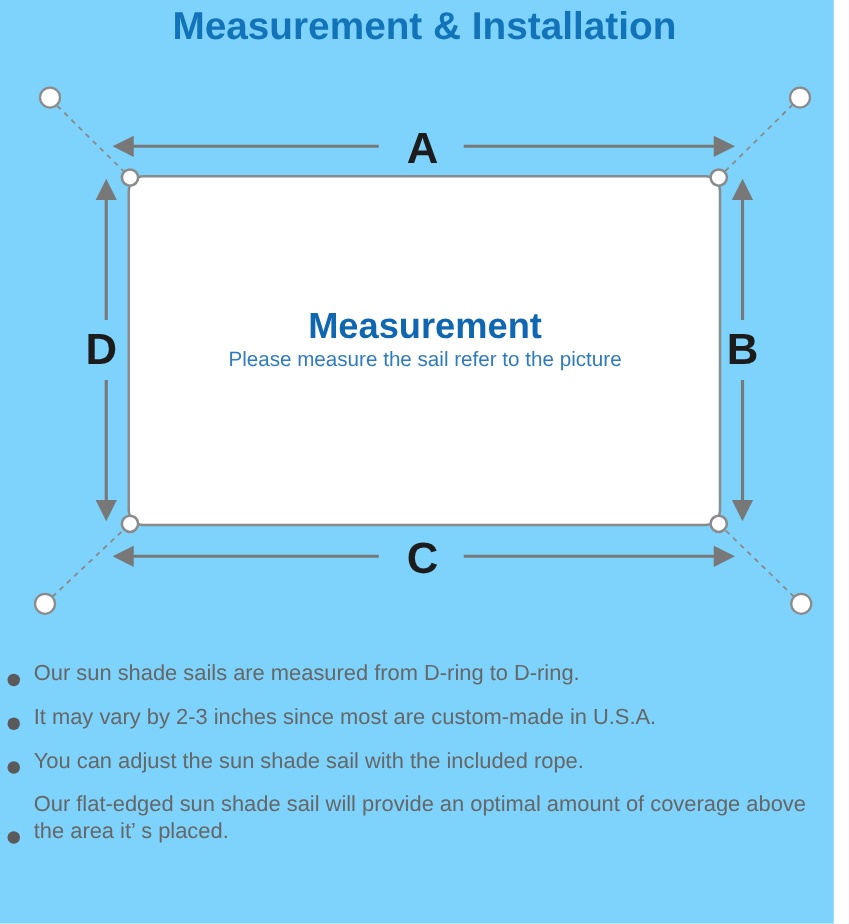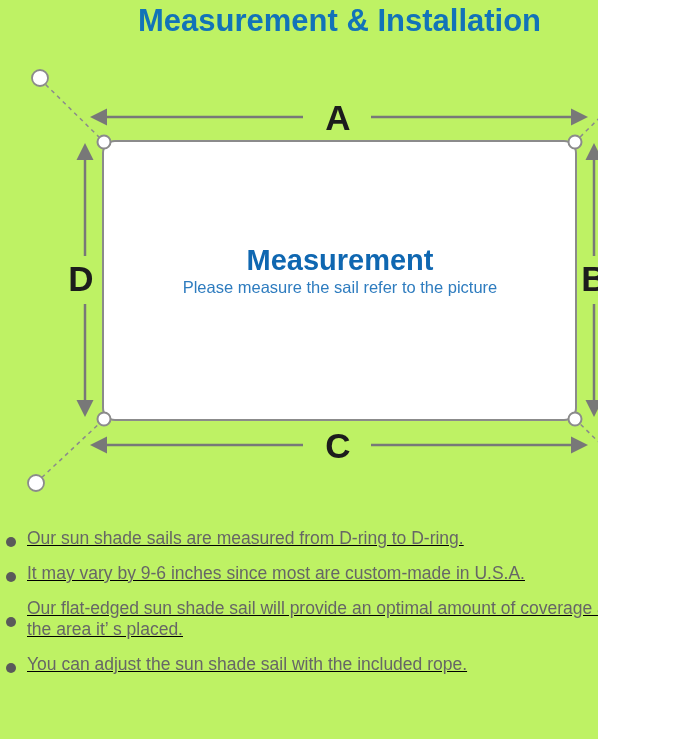--- a/index.html
+++ b/index.html
@@ -9,22 +9,22 @@
     --line-gray:#8b8b8b;
     --arrow-gray:#787878;
     --label-black:#1c1c1c;
     --note-text-gray:#666666;
     --bullet-gray:#5a5a5a;
   }
   *{margin:0;padding:0;box-sizing:border-box;}
   html,body{background:#fff;}
   .page{
     position:relative;
-    width:598px;height:739px;
-    background:#bef264;
+    width:667px;height:739px;
+    background:#7dd3fc;
     overflow:hidden;
     font-family:"Liberation Sans",sans-serif;
   }
   .title{
     position:absolute;top:0;left:0;width:679px;
     padding-top:4px;
     text-align:center;
     font-size:31px;line-height:34px;
     font-weight:700;
     color:var(--title-blue);
@@ -54,23 +54,22 @@
     fill:var(--caption-blue);
     text-anchor:middle;
   }
   .notes{
     position:absolute;top:528px;left:6px;
     width:666px;
     list-style:none;
   }
   .note-item{
     display:flex;
-    align-items:center;
+    align-items:flex-end;
     margin-bottom:14px;
-    text-decoration:underline;
   }
   .bullet{
     flex:0 0 10px;
     width:10px;height:10px;
     margin:6px 11px 0 0;
     border-radius:50%;
     background:var(--bullet-gray);
   }
   .note-text{
     font-size:17.5px;
@@ -144,28 +143,28 @@
 
   <ul class="notes">
 
       <li class="note-item">
         <span class="bullet"></span>
         <span class="note-text">Our sun shade sails are measured from D-ring to D-ring.</span>
       </li>
 
       <li class="note-item">
         <span class="bullet"></span>
-        <span class="note-text">It may vary by 9-6 inches since most are custom-made in U.S.A.</span>
+        <span class="note-text">It may vary by 2-3 inches since most are custom-made in U.S.A.</span>
       </li>
 
 
       <li class="note-item">
         <span class="bullet"></span>
-        <span class="note-text">Our flat-edged sun shade sail will provide an optimal amount of coverage above the area it’ s placed.</span>
+        <span class="note-text">You can adjust the sun shade sail with the included rope.</span>
       </li>
 
       <li class="note-item">
         <span class="bullet"></span>
-        <span class="note-text">You can adjust the sun shade sail with the included rope.</span>
+        <span class="note-text">Our flat-edged sun shade sail will provide an optimal amount of coverage above the area it’ s placed.</span>
       </li>
     </ul>
 
 </div>
 
 </body></html>

